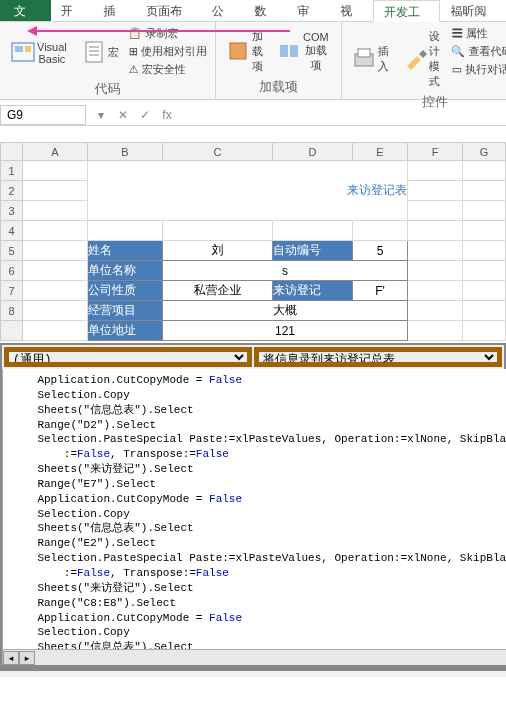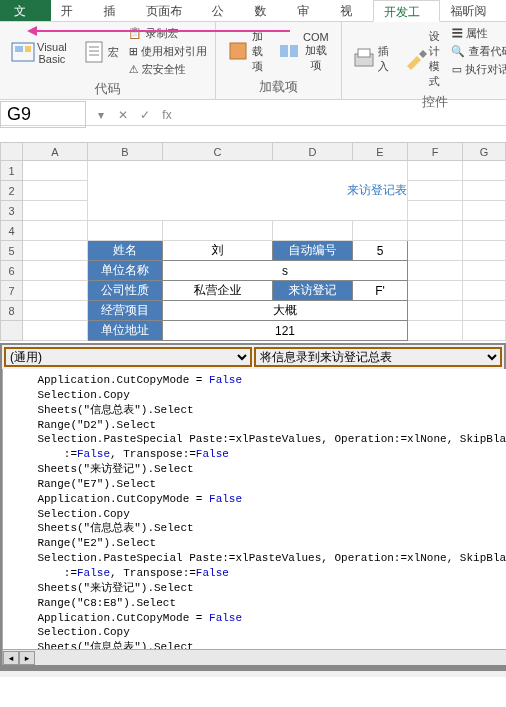--- a/index.html
+++ b/index.html
@@ -21,38 +21,38 @@
     .big-btn .label { font-size: 11px; color: #444; text-align: center; margin-top: 2px; }
     .small-items { display: flex; flex-direction: column; gap: 1px; font-size: 11px; color: #444; }
     .small-item { padding: 1px 2px; cursor: pointer; white-space: nowrap; }
     
     
     .arrow { position: absolute; top: 8px; left: 30px; width: 260px; height: 2px; background: #e040a0; z-index: 10; }
     .arrow::before { content: ''; position: absolute; left: -8px; top: -4px; border: 5px solid transparent; border-right: 10px solid #e040a0; }
     
     
     .formula-bar { display: flex; border-bottom: 1px solid #d4d4d4; height: 22px; align-items: center; background: #fff; margin-top: 4px; }
-    .name-box { width: 86px; border: 1px solid #ccc; padding: 2px 6px; font-size: 18px; margin-right: 4px; }
+    .name-box { width: 86px; border: 1px solid #ccc; padding: 2px 6px; font-size: 12px; margin-right: 4px; }
     .fb-btn { width: 22px; text-align: center; color: #888; cursor: pointer; }
     .fx { }
     
     
     .sheet { border-collapse: collapse; width: 100%; margin-top: 16px; }
     .colhdr th { background: #f0f0f0; border: 1px solid #ccc; font-weight: normal; font-size: 11px; color: #555; height: 18px; }
     .colhdr th:first-child { width: 22px; }
     .sheet td { border: 1px solid #d8d8d8; height: 20px; font-size: 12px; }
     .sheet td.rowhdr { background: #f0f0f0; text-align: center; font-size: 11px; color: #555; width: 22px; border: 1px solid #ccc; }
     .title-cell { font-size: 28px; color: #3b7cc4; text-align: right; font-family: KaiTi, STKaiti, serif; }
-    .lbl-cell { background: #4a7db8; color: #fff; text-align: center; border: 1px solid #888 !important; }
+    .lbl-cell { background: #4a7db8; color: #fff; border: 1px solid #888 !important; }
     .val-cell { text-align: center; border: 1px solid #888 !important; }
     
     
     .vba { border: 2px solid #888; margin-top: 2px; }
     .vba-top { display: flex; padding: 2px; gap: 2px; background: #f0f0f0; }
-    .vba-top select { flex: 1; font-size: 12px; border: 2px solid #a16207; height: 20px; font-family: Liberation Sans, sans-serif; }
+    .vba-top select { flex: 1; font-size: 12px; border: 5px solid #a16207; height: 20px; font-family: Liberation Mono, monospace; }
     .code { font-family: "Courier New", SimSun, monospace; font-size: 11px; padding: 4px 8px; white-space: pre; line-height: 1.35; background: #fff; overflow: hidden; height: 280px; }
     .kw-false { color: #0000c0; }
     .scroll-h { height: 16px; background: #e8e8e8; border-top: 1px solid #aaa; display: flex; align-items: center; }
     .scroll-arrow { width: 16px; height: 14px; background: #ddd; border: 1px solid #999; text-align: center; font-size: 9px; line-height: 12px; }
     .vba-left { width: 16px; background: #e8e8e8; border-right: 1px solid #aaa; display: flex; flex-direction: column; }
     .vba-body { display: flex; }
     .vba-main { flex: 1; }
     .vbs { border-top: 4px solid #888; height: 10px; background: #f0f0f0; }
   </style>
 </head>

